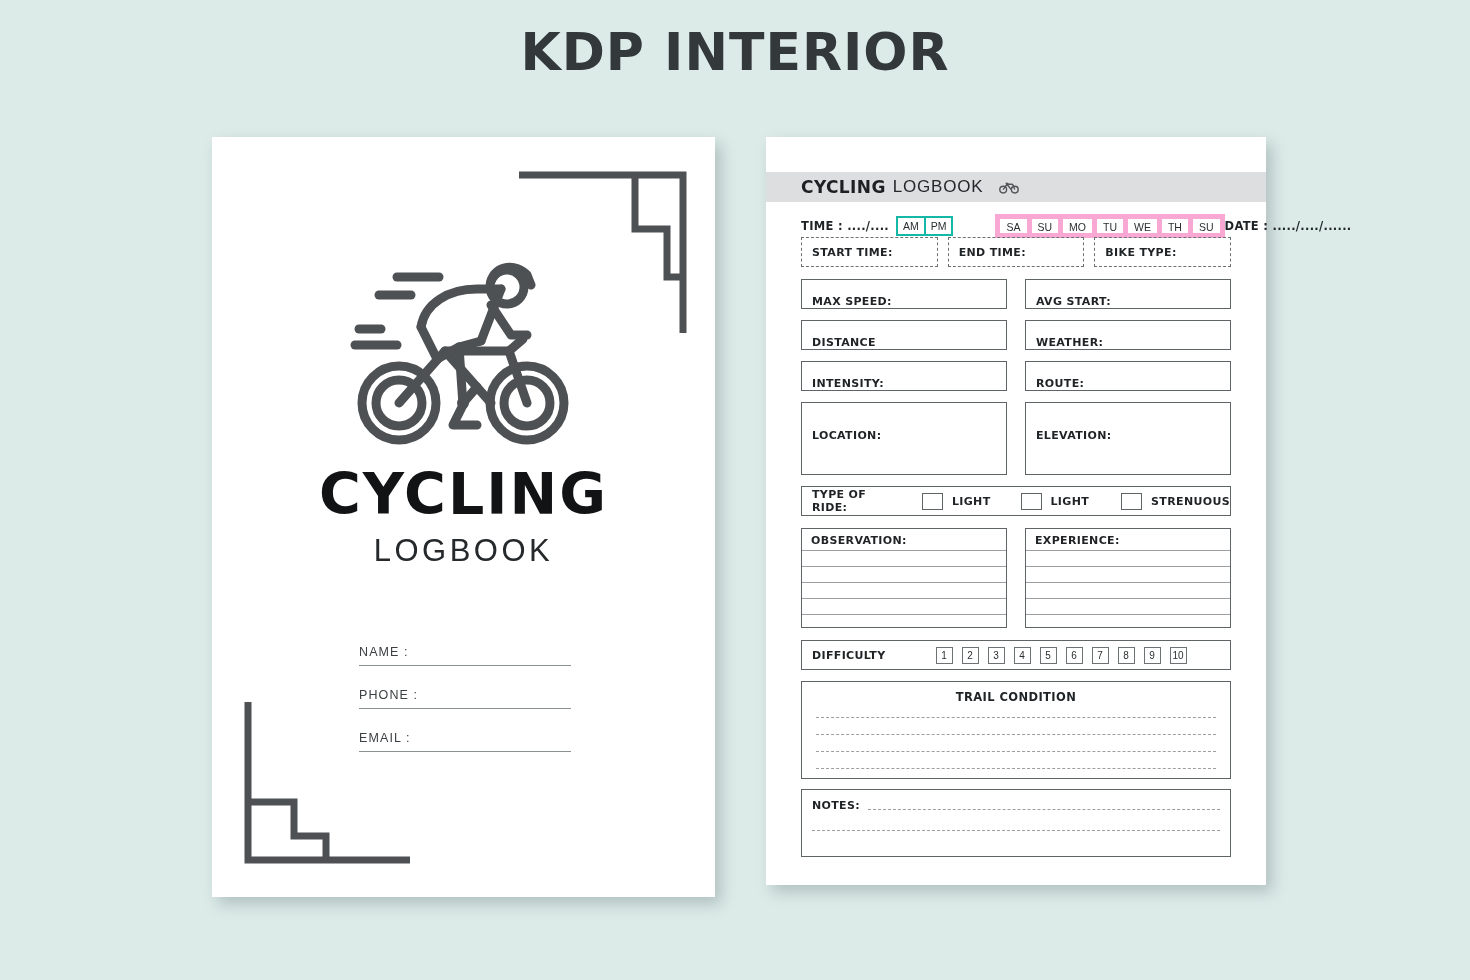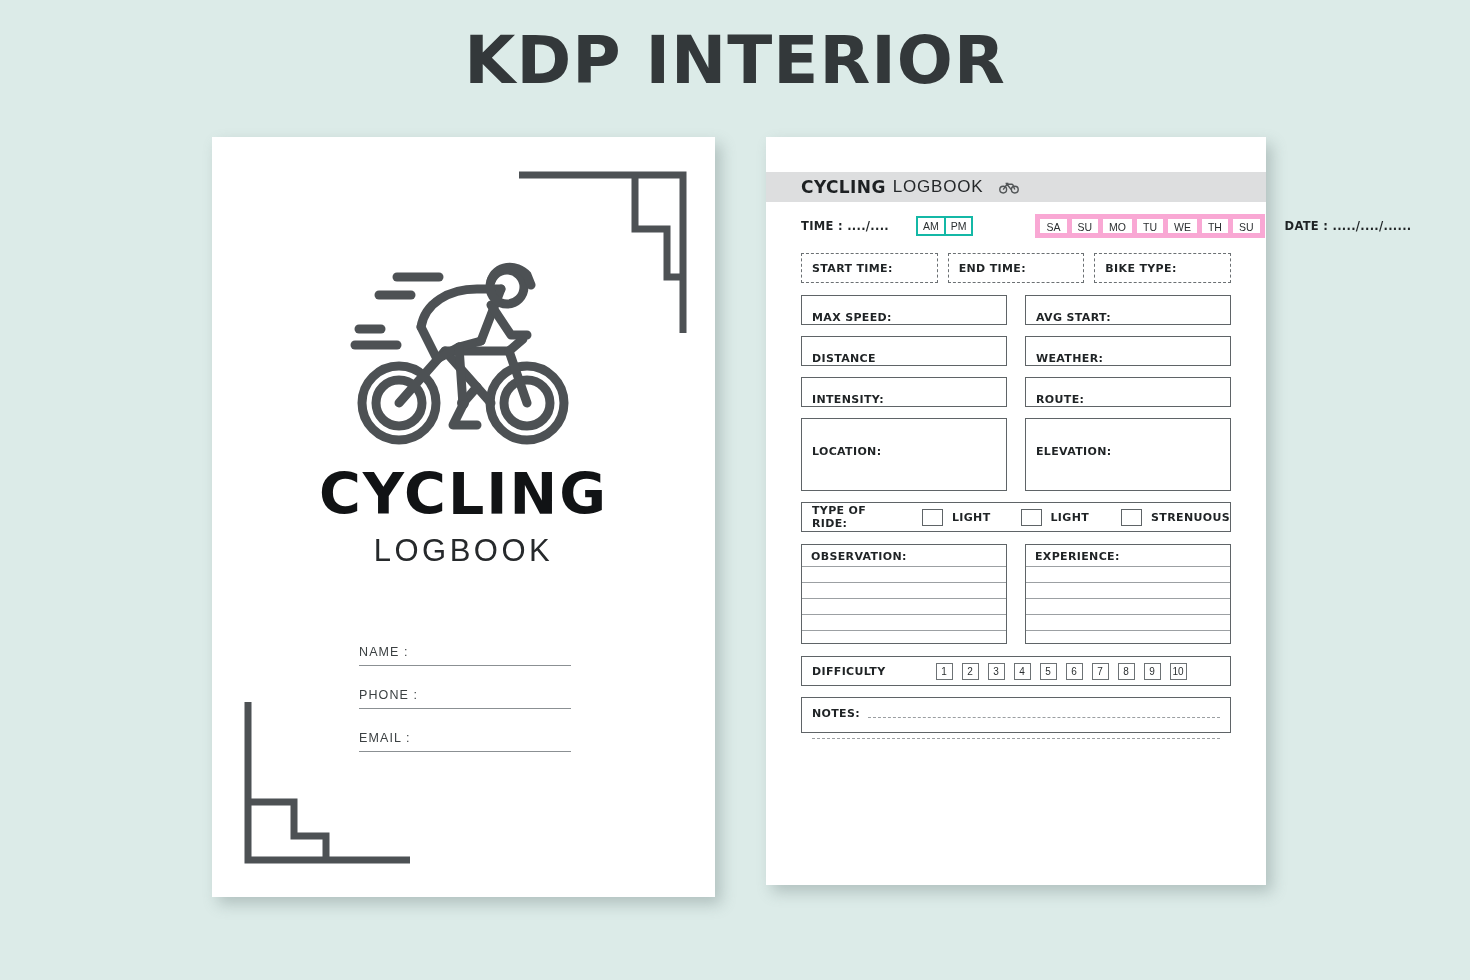--- a/index.html
+++ b/index.html
@@ -13,21 +13,21 @@
     position: relative;
   }
 
   
   .banner {
     width: 100%;
     text-align: center;
     padding-top: 22px;
   }
   .banner-title {
-    font-size: 66px;
+    font-size: 52px;
     font-weight: bold;
     letter-spacing: 1px;
     color: #33383a;
     font-family: "DejaVu Sans", sans-serif;
   }
 
   
   .pages {
     position: absolute;
     top: 137px;
@@ -151,22 +151,20 @@
     top: 78px;
     left: 35px;
     width: 430px;
   }
 
   
   .row-timeline {
     display: flex;
     align-items: center;
     height: 22px;
-    margin-bottom: 16px;
-    gap: 20px;
   }
   .tl-label {
     font-size: 11.5px;
     font-weight: bold;
     color: #1f2325;
     letter-spacing: .3px;
     font-family: "DejaVu Sans", sans-serif;
     white-space: nowrap;
   }
   .ampm-group { display: flex; margin-left: 7px; }
@@ -323,21 +321,21 @@
   }
   .dash-line {
     border-bottom: 1.4px dashed #9b9fa2;
     height: 0;
     margin-bottom: 16px;
   }
 
   
   .notes-box {
     border: 1.3px solid #5f6467;
-    height: 36px;
+    height: 68px;
     padding: 9px 14px 0 10px;
     position: relative;
   }
   .notes-label {
     font-size: 11px;
     font-weight: bold;
     color: #1f2325;
     letter-spacing: .35px;
     position: absolute;
     top: 9px; left: 10px;
@@ -568,20 +566,27 @@
           <span class="diff-box">4</span>
           <span class="diff-box">5</span>
           <span class="diff-box">6</span>
           <span class="diff-box">7</span>
           <span class="diff-box">8</span>
           <span class="diff-box">9</span>
           <span class="diff-box">10</span>
         </span>
       </div>
 
+      <div class="trail-box">
+        <div class="trail-title">TRAIL CONDITION</div>
+        <div class="dash-line"></div>
+        <div class="dash-line"></div>
+        <div class="dash-line"></div>
+        <div class="dash-line"></div>
+      </div>
 
       <div class="notes-box">
         <span class="notes-label">NOTES:</span>
         <div class="notes-dash-1"></div>
         <div class="notes-dash-2"></div>
       </div>
 
     </div>
   </div>
 </div>

